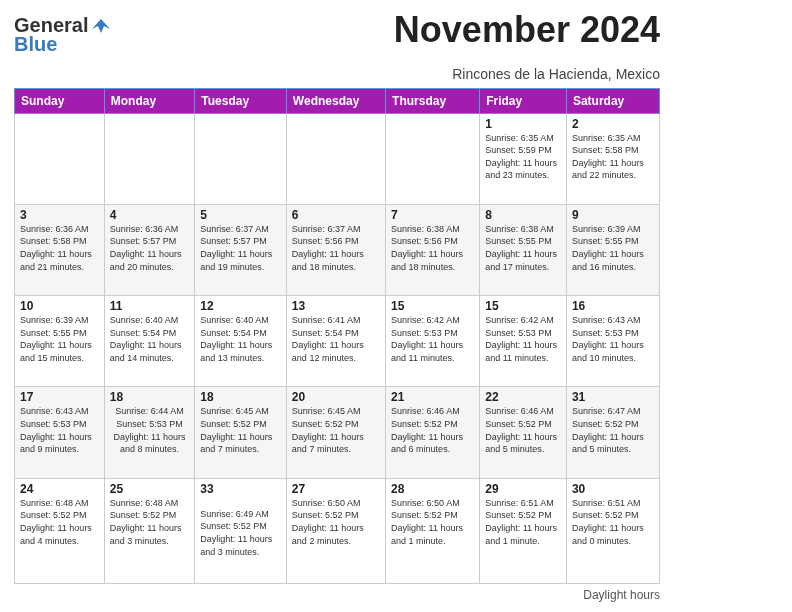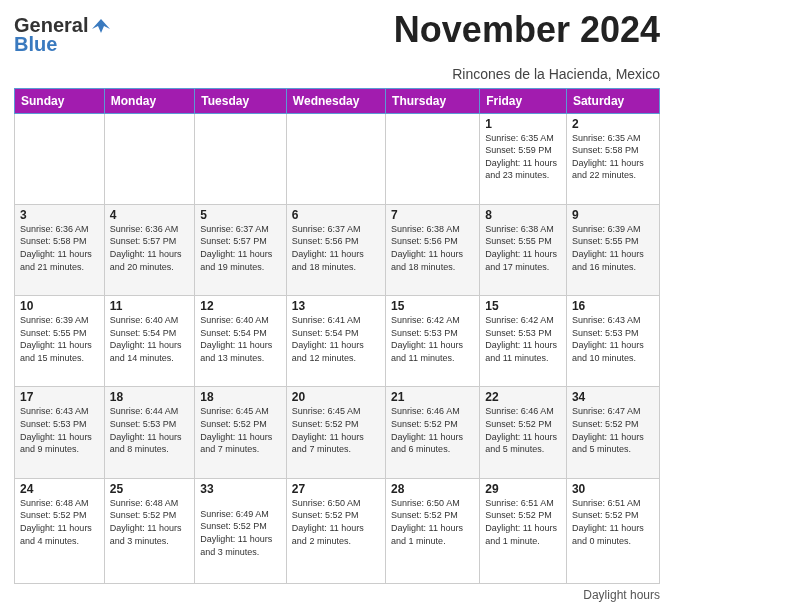--- a/index.html
+++ b/index.html
@@ -233,21 +233,21 @@
         </tr>
         <tr>
           <td>
             <span class="day-number">17</span>
             <div class="day-info" style="white-space: pre-line;">Sunrise: 6:43 AM
 Sunset: 5:53 PM
 Daylight: 11 hours and 9 minutes.</div>
           </td>
           <td>
             <span class="day-number">18</span>
-            <div class="day-info" style="white-space: pre-line;">Sunrise: 6:44 AM
+            <div class="day-info" style="white-space: pre-line; text-align: center;">Sunrise: 6:44 AM
 Sunset: 5:53 PM
 Daylight: 11 hours and 8 minutes.</div>
           </td>
           <td>
             <span class="day-number">18</span>
             <div class="day-info" style="white-space: pre-line;">Sunrise: 6:45 AM
 Sunset: 5:52 PM
 Daylight: 11 hours and 7 minutes.</div>
           </td>
           <td>
@@ -262,21 +262,21 @@
 Sunset: 5:52 PM
 Daylight: 11 hours and 6 minutes.</div>
           </td>
           <td>
             <span class="day-number">22</span>
             <div class="day-info" style="white-space: pre-line;">Sunrise: 6:46 AM
 Sunset: 5:52 PM
 Daylight: 11 hours and 5 minutes.</div>
           </td>
           <td>
-            <span class="day-number">34</span>
+            <span class="day-number">31</span>
             <div class="day-info" style="white-space: pre-line;">Sunrise: 6:47 AM
 Sunset: 5:52 PM
 Daylight: 11 hours and 5 minutes.</div>
           </td>
         </tr>
         <tr>
           <td>
             <span class="day-number">24</span>
             <div class="day-info" style="white-space: pre-line;">Sunrise: 6:48 AM
 Sunset: 5:52 PM

